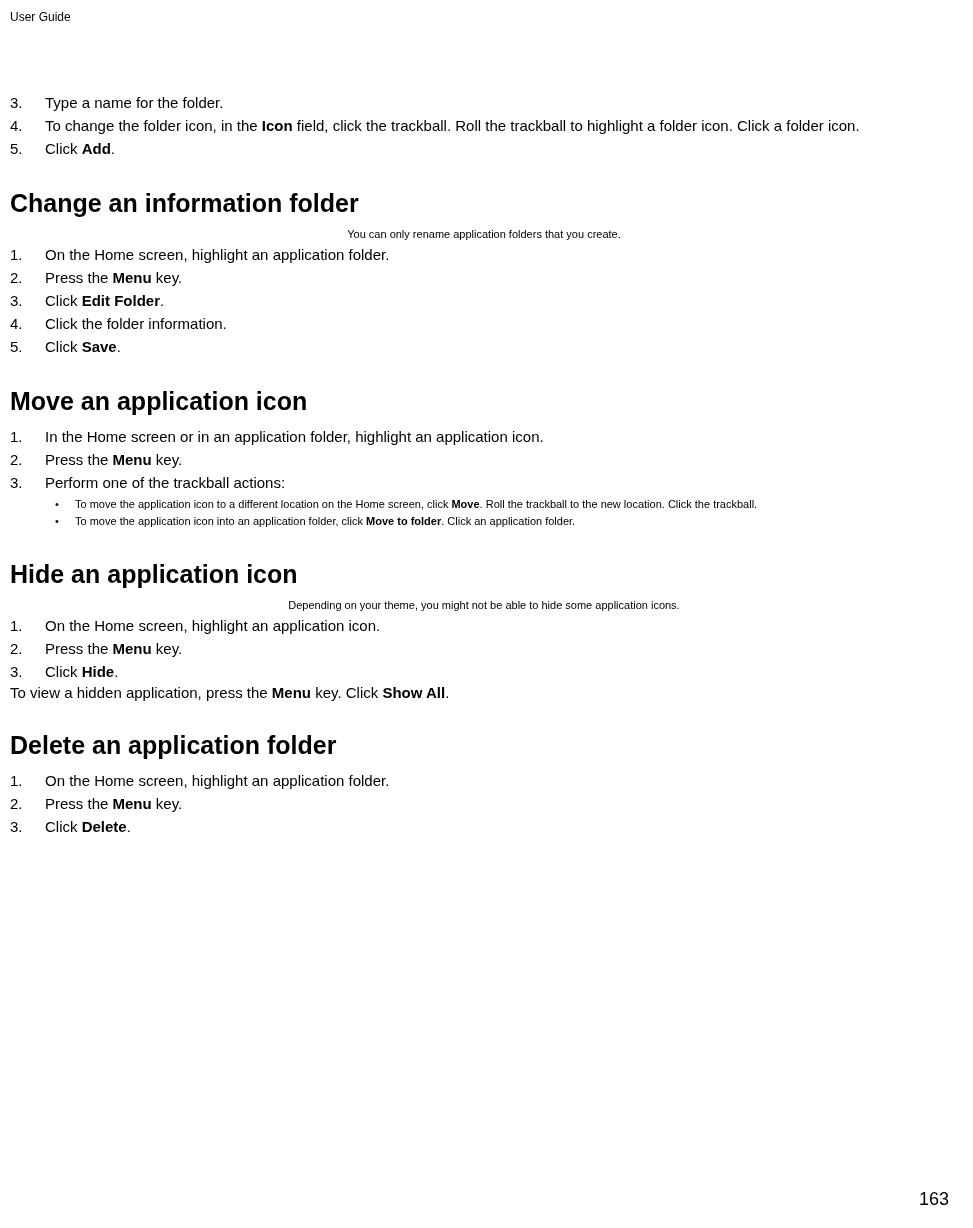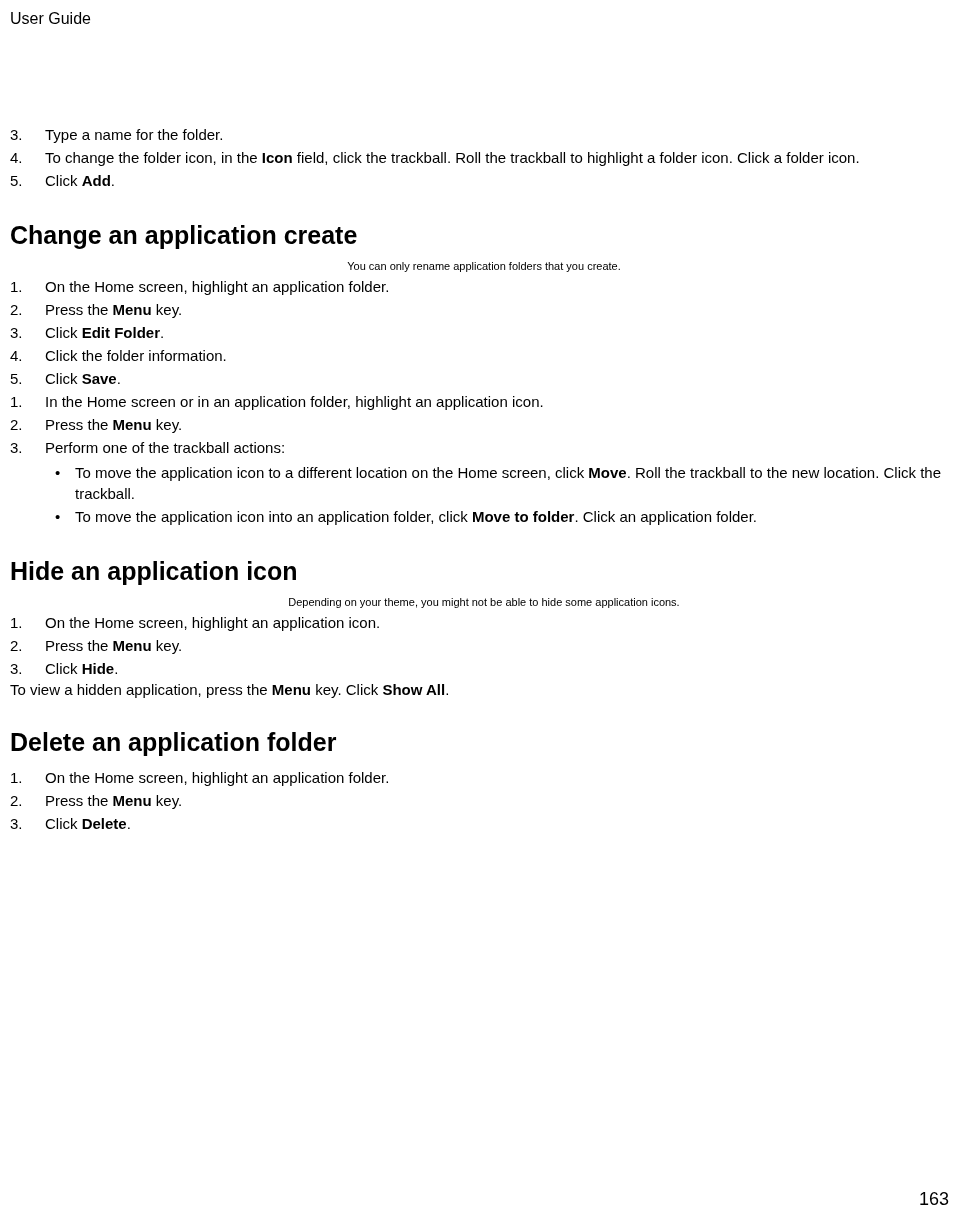--- a/index.html
+++ b/index.html
@@ -6,22 +6,22 @@
     body {
       width: 973px;
       height: 1228px;
       background: #fff;
       font-family: Arial, Helvetica, sans-serif;
       color: #000;
       position: relative;
       padding: 10px 15px 0 10px;
     }
     .header {
-      font-size: 16px;
-      margin-bottom: 96px;
+      font-size: 12px;
+      margin-bottom: 68px;
     }
     .page-number {
       position: absolute;
       bottom: 18px;
       right: 24px;
       font-size: 18px;
     }
     .content {
       padding-left: 0;
     }
@@ -58,21 +58,21 @@
       content: counter(item) ".";
       position: absolute;
       left: 0;
     }
     ul {
       list-style: none;
       padding-left: 0;
       margin-top: 4px;
     }
     ul > li {
-      font-size: 15px;
+      font-size: 11px;
       line-height: 1.4;
       padding-left: 30px;
       position: relative;
       margin-bottom: 2px;
     }
     ul > li::before {
       content: "•";
       position: absolute;
       left: 10px;
     }
@@ -84,30 +84,31 @@
 <div class="header">User Guide</div>
 
 <div class="content">
 
   <ol class="start-3">
     <li><span>Type a name for the folder.</span></li>
     <li><span>To change the folder icon, in the </span><span class="b">Icon</span><span> field, click the trackball. Roll the trackball to highlight a folder icon. Click a folder icon.</span></li>
     <li><span>Click </span><span class="b">Add</span><span>.</span></li>
   </ol>
 
-  <h2>Change an application create</h2>
+  <h2>Change an information folder</h2>
   <p class="intro-text">You can only rename application folders that you create.</p>
   <ol>
     <li><span>On the Home screen, highlight an application folder.</span></li>
     <li><span>Press the </span><span class="b">Menu</span><span> key.</span></li>
     <li><span>Click </span><span class="b">Edit Folder</span><span>.</span></li>
     <li><span>Click the folder information.</span></li>
     <li><span>Click </span><span class="b">Save</span><span>.</span></li>
   </ol>
 
+  <h2>Move an application icon</h2>
   <ol>
     <li><span>In the Home screen or in an application folder, highlight an application icon.</span></li>
     <li><span>Press the </span><span class="b">Menu</span><span> key.</span></li>
     <li><span>Perform one of the trackball actions:</span>
       <ul>
         <li><span>To move the application icon to a different location on the Home screen, click </span><span class="b">Move</span><span>. Roll the trackball to the new location. Click the trackball.</span></li>
         <li><span>To move the application icon into an application folder, click </span><span class="b">Move to folder</span><span>. Click an application folder.</span></li>
       </ul>
     </li>
   </ol>

